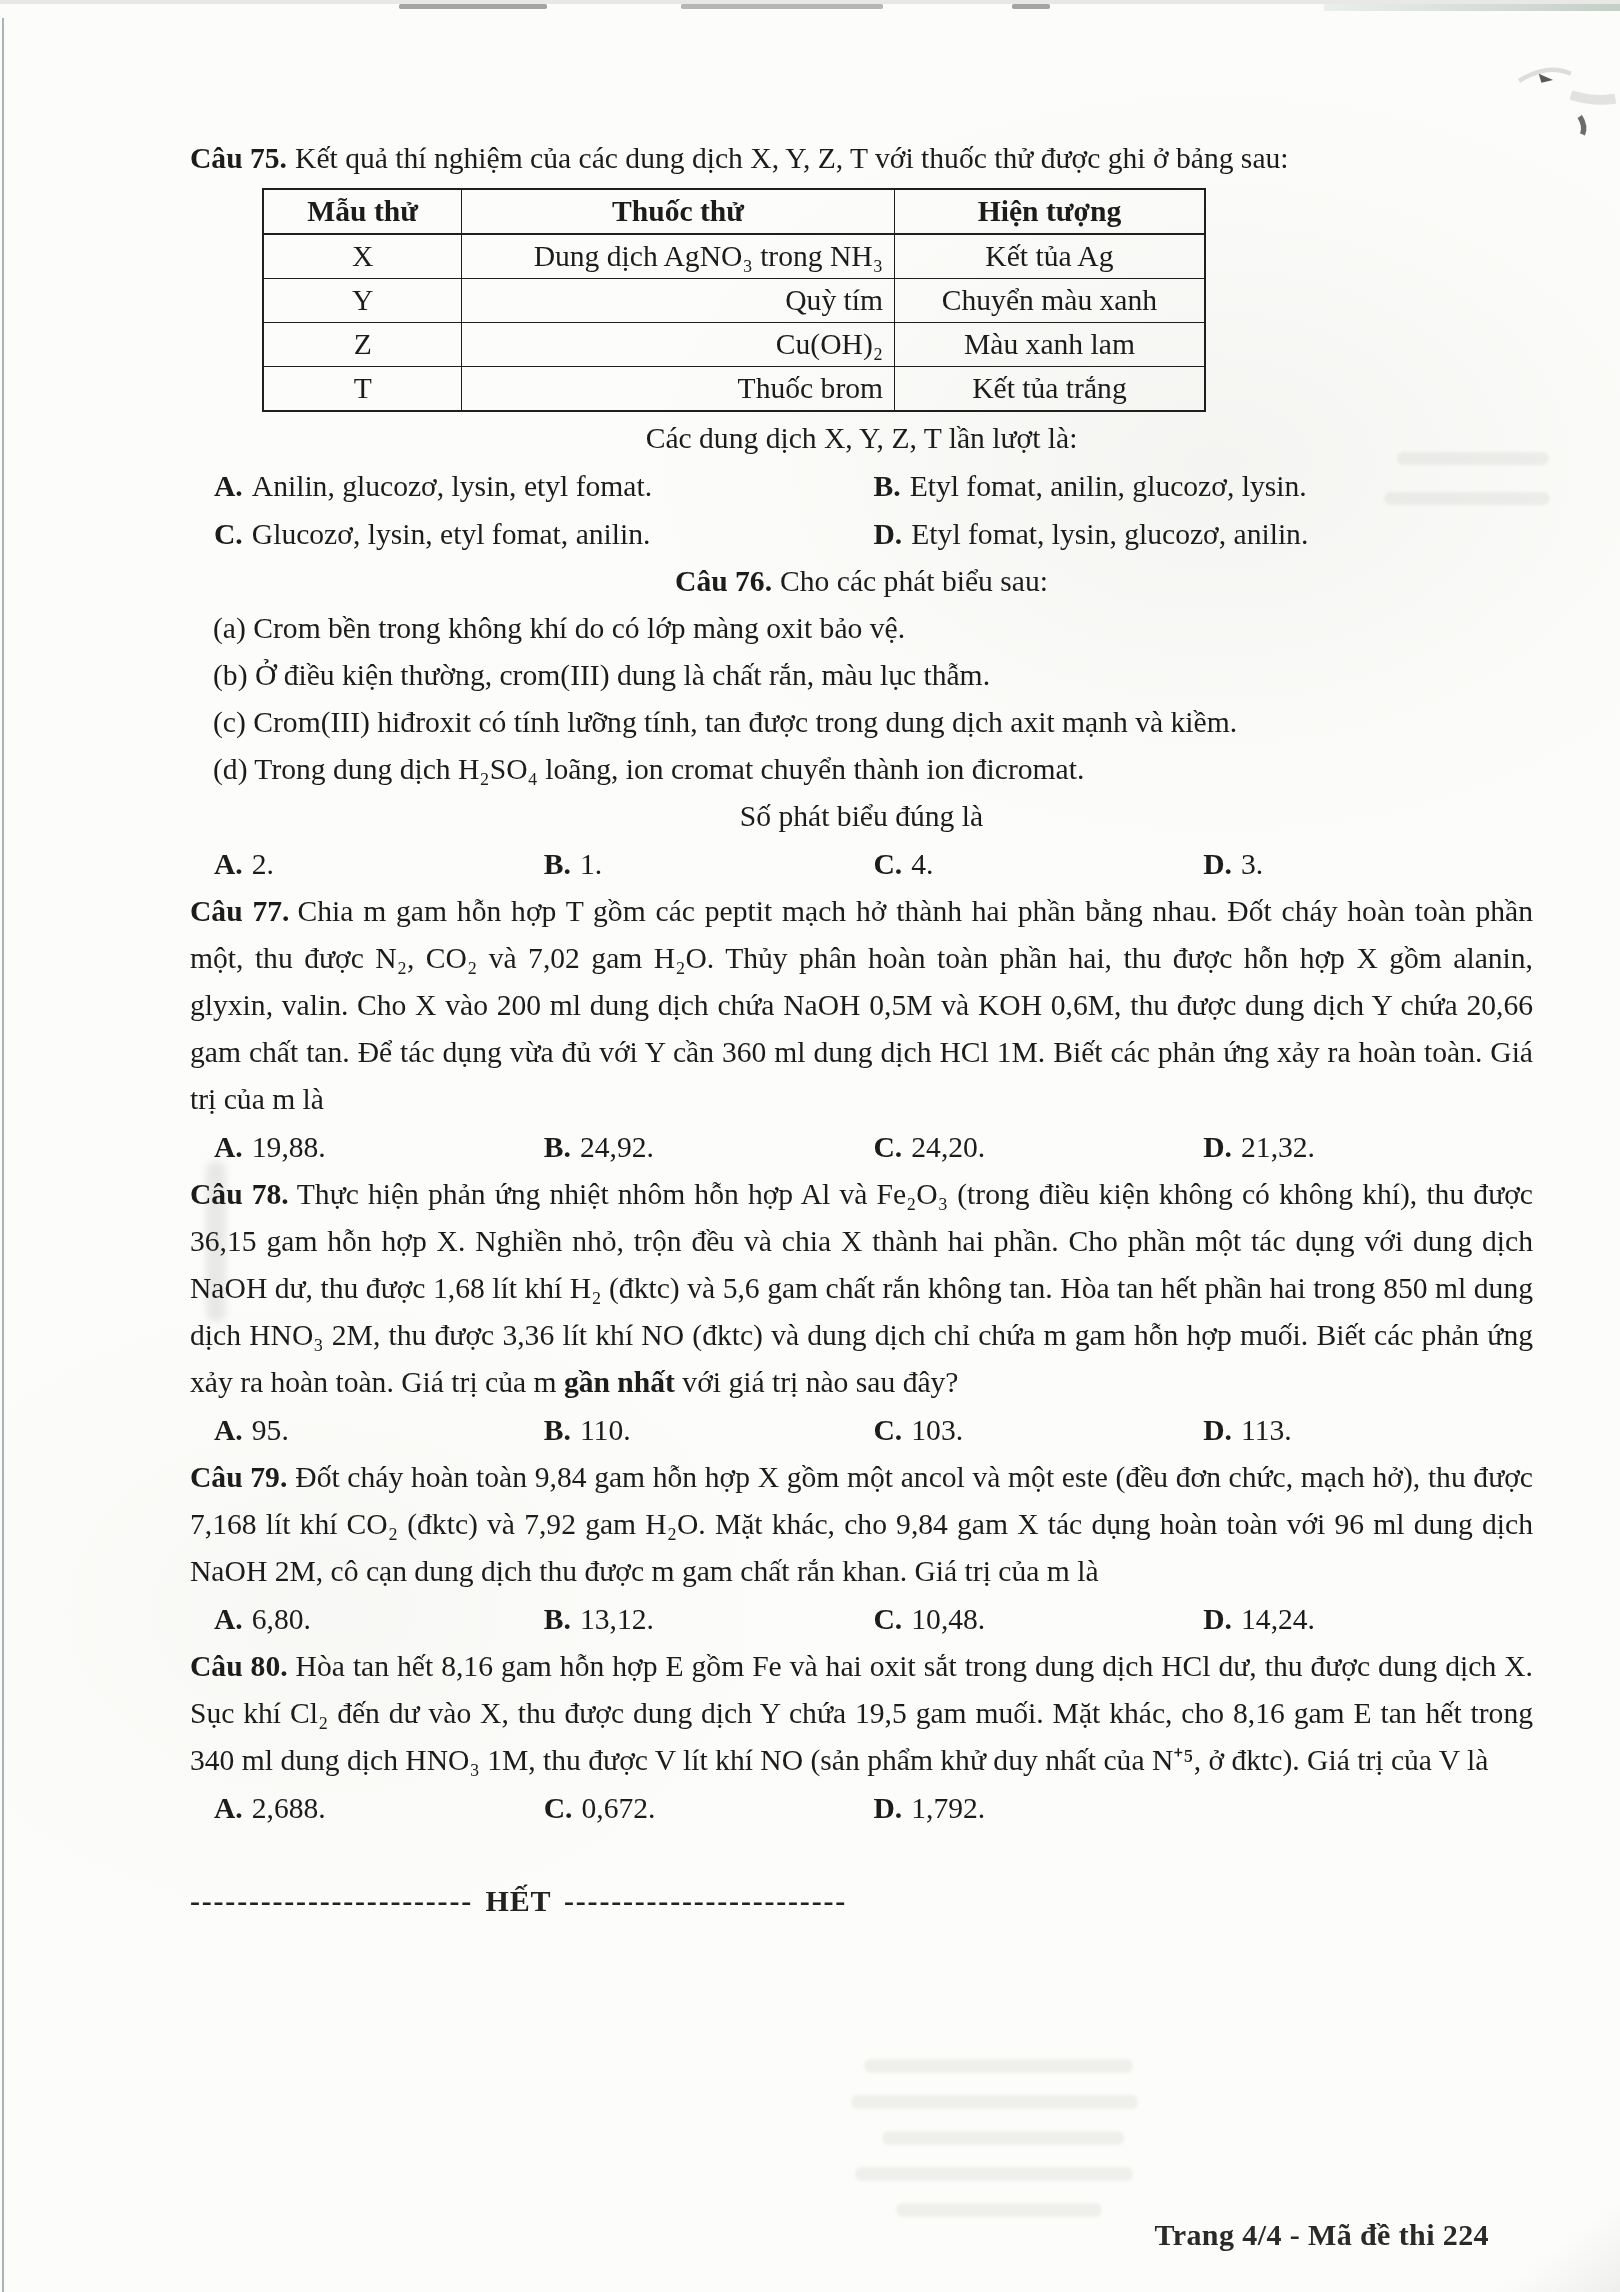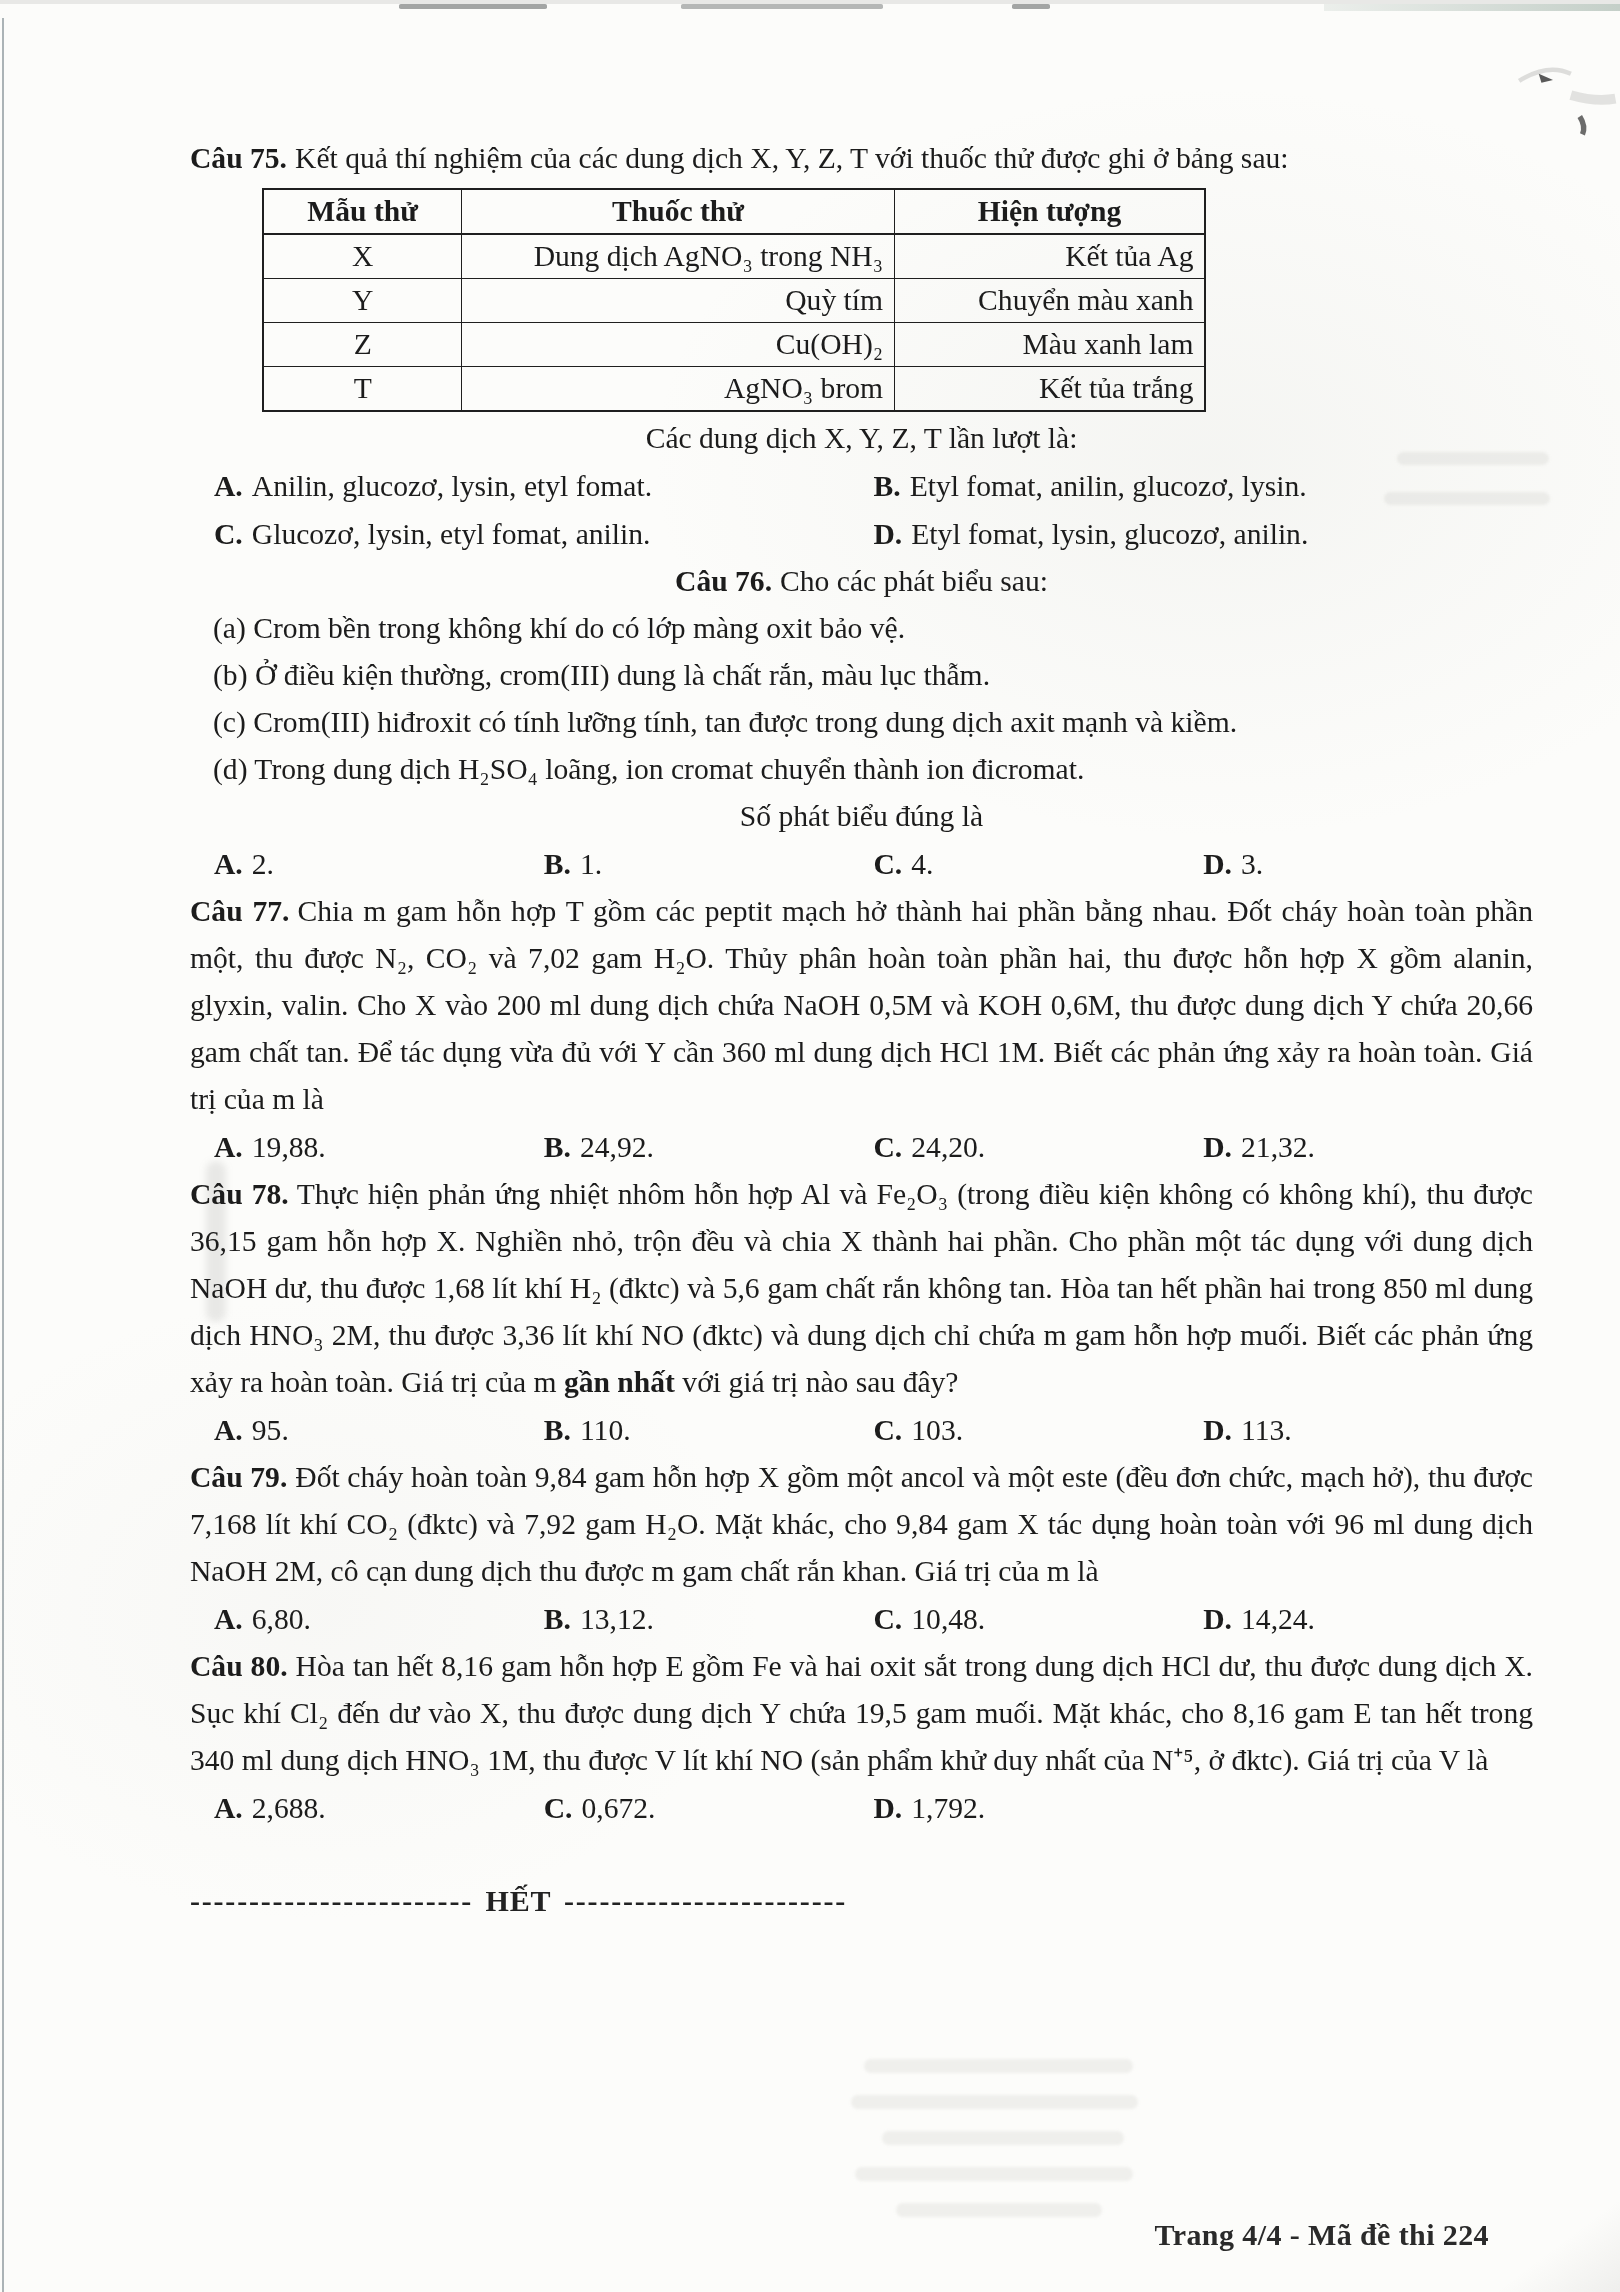--- a/index.html
+++ b/index.html
@@ -31,21 +31,21 @@
   table.results th, table.results td {
     border:1.8px solid #1f1f1f;
     font-size:29.6px;
     height:43px;
     padding:0 10.7px;
     white-space:nowrap;
   }
   table.results th { font-weight:bold; text-align:center; border-bottom-width:2.7px; }
   table.results td.c0 { width:176px; text-align:center; }
   table.results td.c1 { width:410px; text-align:right; }
-  table.results td.c2 { width:288px; text-align:right; }
+  table.results td.c2 { width:288px; text-align:center; }
 
   .opts2 { display:grid; grid-template-columns:50% 50%; padding-left:24px; }
   .opts4 { display:grid; grid-template-columns:25% 25% 25% 25%; padding-left:24px; }
   .opt { font-size:29.6px; line-height:48px; text-align:left; white-space:nowrap; }
   .opt b { font-weight:bold; margin-right:9px; }
 
   .end-line {
     margin-top:52px;
     font-size:30px;
     font-weight:bold;
@@ -135,21 +135,21 @@
           <td class="c1">Quỳ tím</td>
           <td class="c2">Chuyển màu xanh</td>
         </tr>
         <tr>
           <td class="c0">Z</td>
           <td class="c1">Cu(OH)₂</td>
           <td class="c2">Màu xanh lam</td>
         </tr>
         <tr>
           <td class="c0">T</td>
-          <td class="c1">AgNO₃ brom</td>
+          <td class="c1">Thuốc brom</td>
           <td class="c2">Kết tủa trắng</td>
         </tr>
       </tbody>
     </table>
 
     <p class="para noj">Các dung dịch X, Y, Z, T lần lượt là:</p>
 
     <div class="opts2">
       <div class="opt"><b>A.</b><span>Anilin, glucozơ, lysin, etyl fomat.</span></div>
       <div class="opt"><b>B.</b><span>Etyl fomat, anilin, glucozơ, lysin.</span></div>

